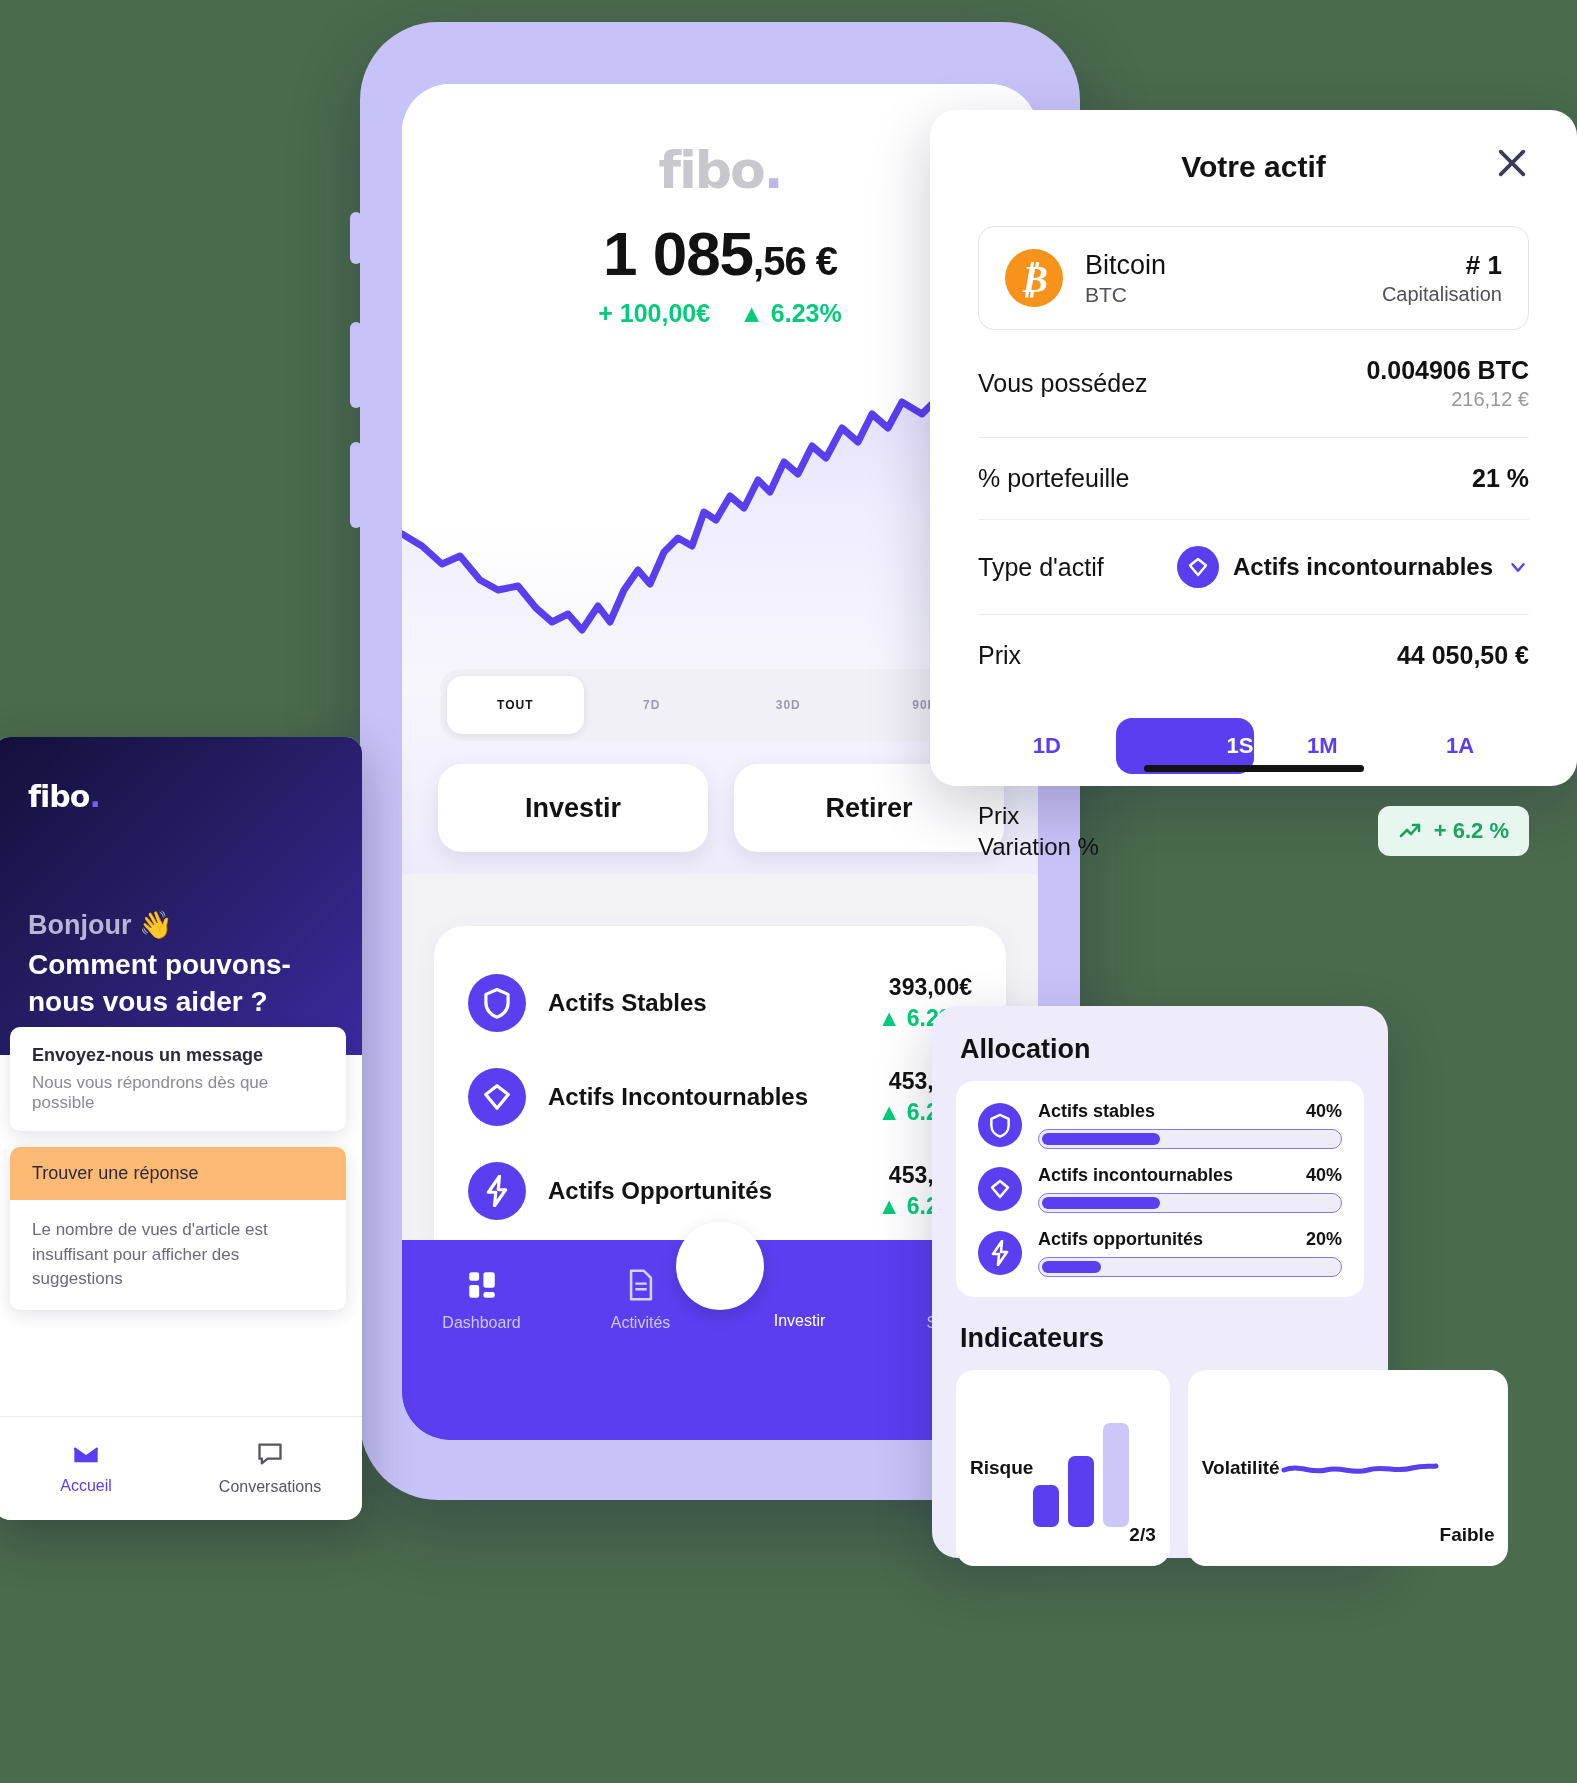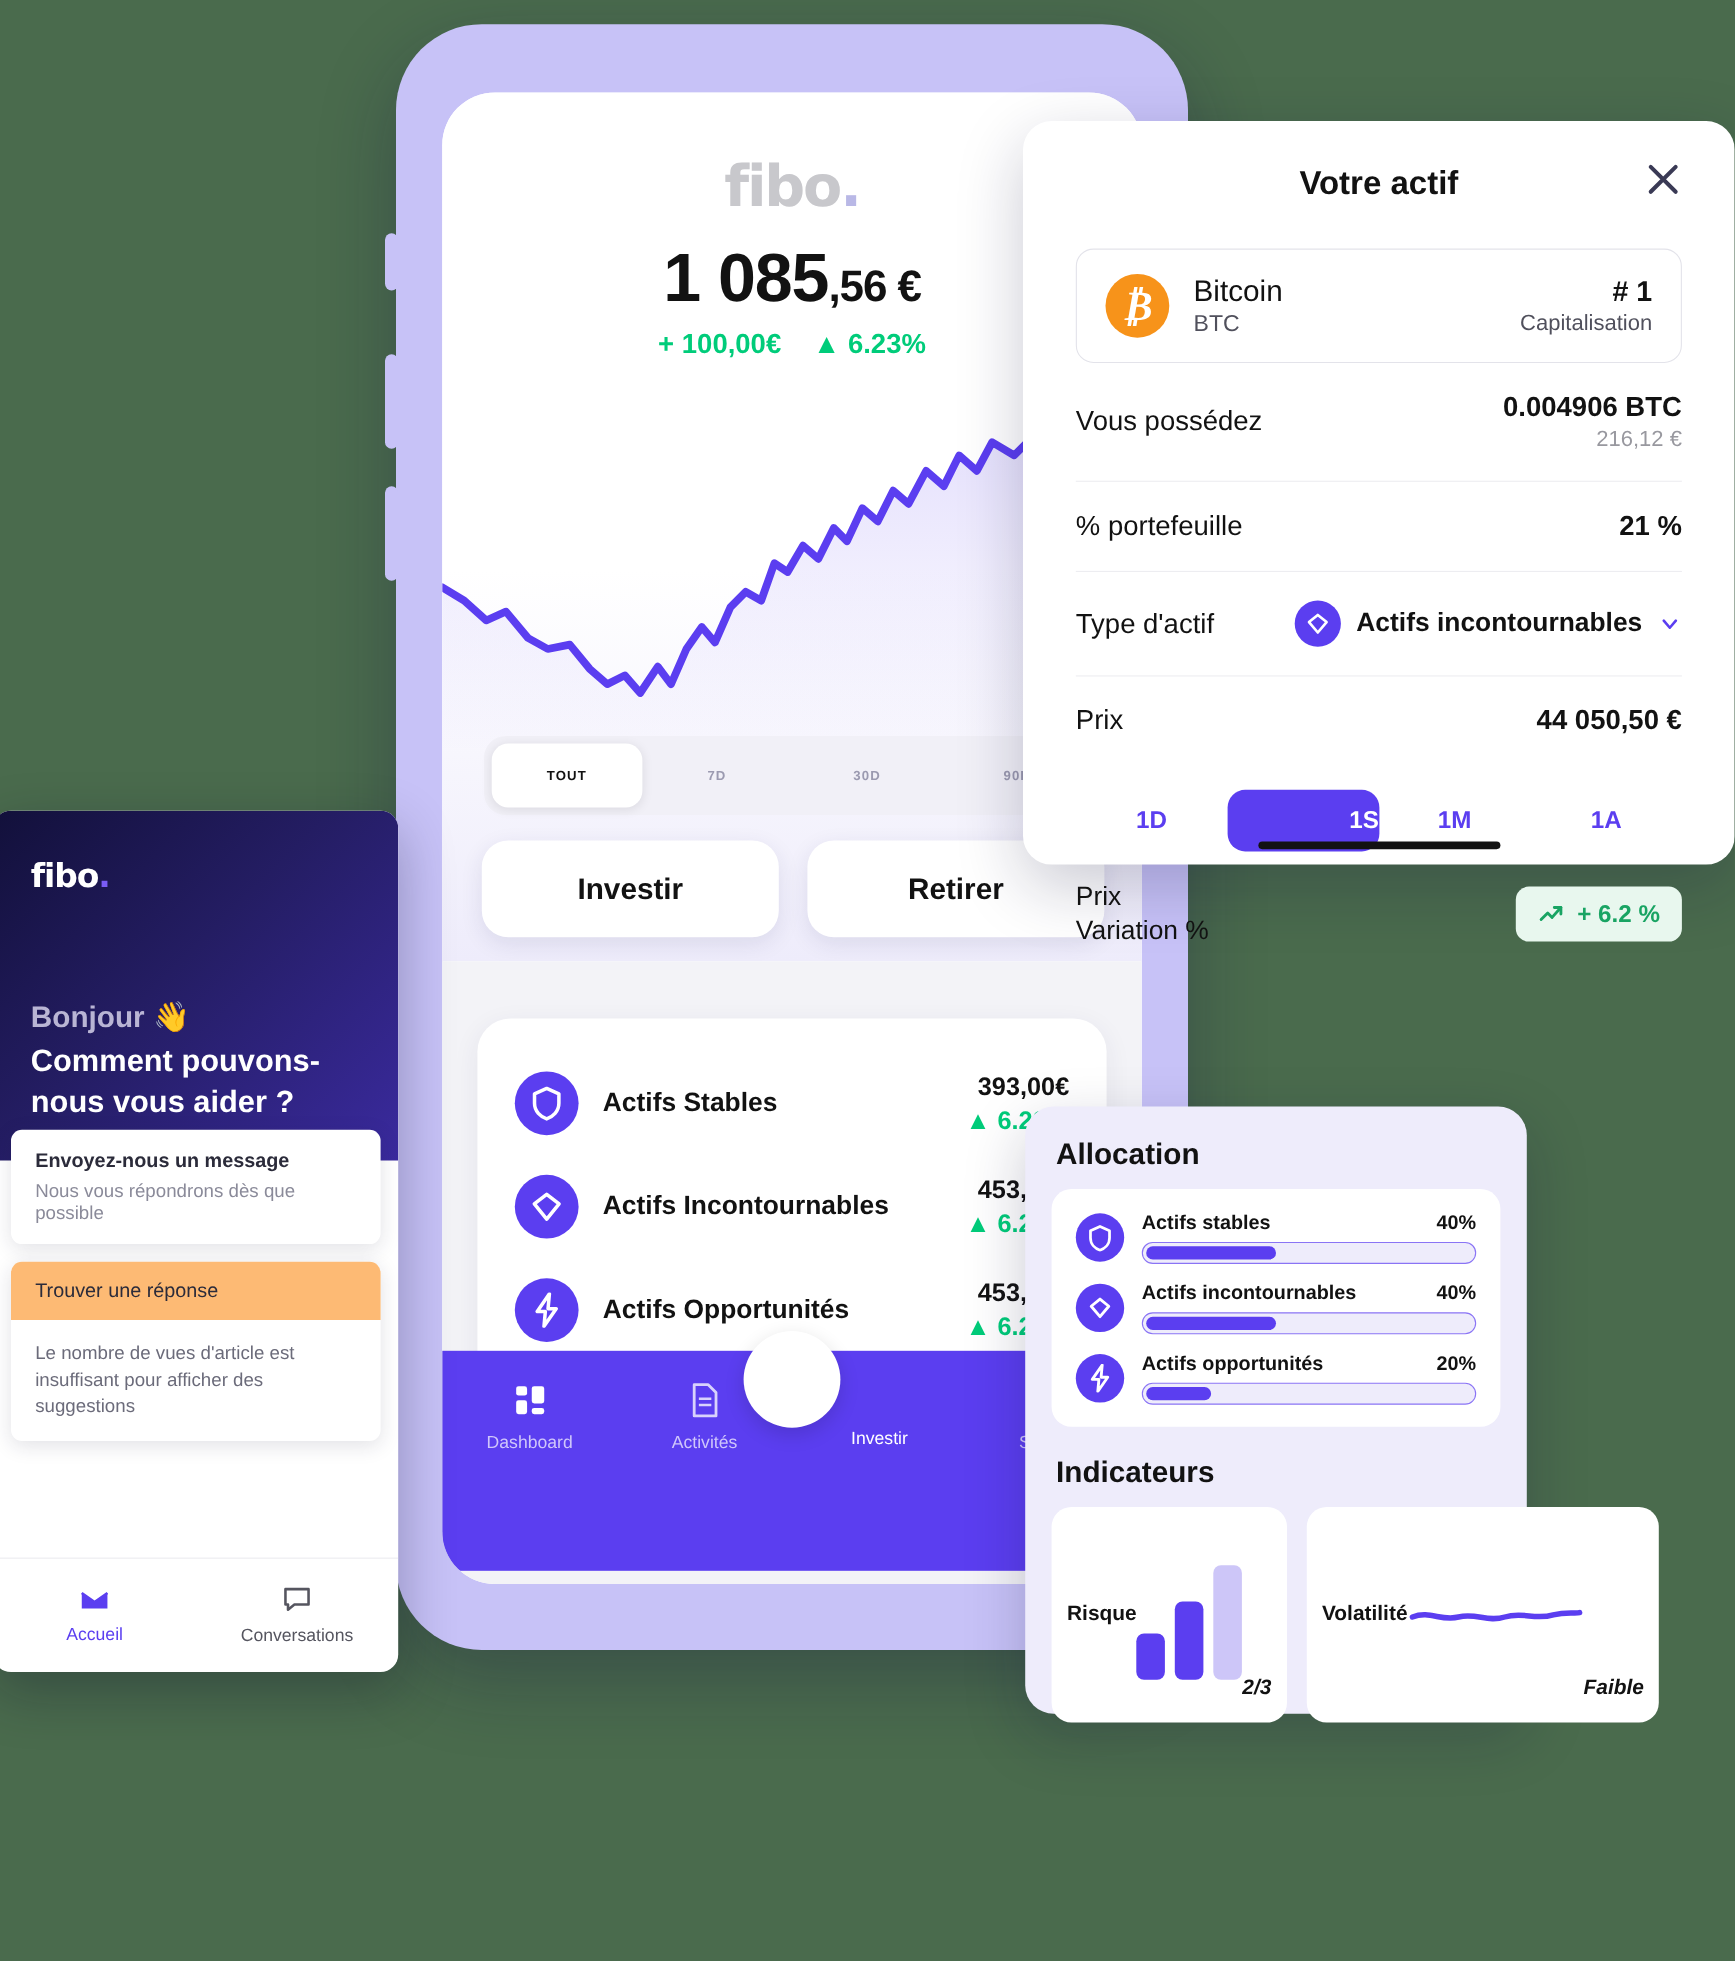--- a/index.html
+++ b/index.html
@@ -84,21 +84,21 @@
   .asset-icon {
     width: 58px; height: 58px; border-radius: 50%; background: #5b3ef0;
     display: flex; align-items: center; justify-content: center; flex: none; margin-right: 22px;
   }
   .asset-name { font-size: 24px; font-weight: 700; color: #121212; flex: 1; }
   .asset-vals { text-align: right; }
   .asset-amount { font-size: 23px; font-weight: 700; color: #121212; }
   .asset-delta { font-size: 23px; font-weight: 700; color: #00cc7a; margin-top: 4px; }
 
   #phone-nav {
-    position: absolute; left: 0; bottom: 12px; width: 636px; height: 200px;
+    position: absolute; left: 0; bottom: 0; width: 636px; height: 200px;
     background: #5b3ef0;
   }
   #nav-items { display: flex; height: 100%; padding-top: 28px; }
   .nav-item { flex: 1; text-align: center; color: #cfc6fb; }
   .nav-label { font-size: 16px; margin-top: 8px; display: block; }
   #nav-fab {
     position: absolute; left: 50%; top: -18px; transform: translateX(-50%);
     width: 88px; height: 88px; border-radius: 50%; background: #fff;
     box-shadow: 0 6px 18px rgba(0,0,0,.14);
   }
@@ -219,21 +219,21 @@
   }
   .alloc-fill { height: 100%; border-radius: 8px; background: #5b3ef0; }
 
   #ind-title { margin-top: 26px; }
   #ind-cards { display: flex; gap: 18px; }
   .ind-card {
     flex: 1; background: #fff; border-radius: 18px; padding: 20px 14px;
     display: flex; flex-direction: row; align-items: center; height: 196px;
   }
   .ind-title-txt { font-size: 19px; font-weight: 700; color: #121212; }
-  .ind-footer { font-size: 19px; font-weight: 700; color: #121212; margin-top: auto; font-style: italic; }
+  .ind-footer { font-size: 19px; font-weight: 700; color: #121212; margin-top: auto; }
   #risk-bars { display: flex; align-items: flex-end; gap: 9px; height: 104px; margin-top: 14px; }
   .risk-bar { width: 26px; border-radius: 7px; }
   #vol-spark { margin: auto 0; }
 </style>
 </head>
 <body>
 
 <div id="stage">
 
   <div id="phone-frame">

